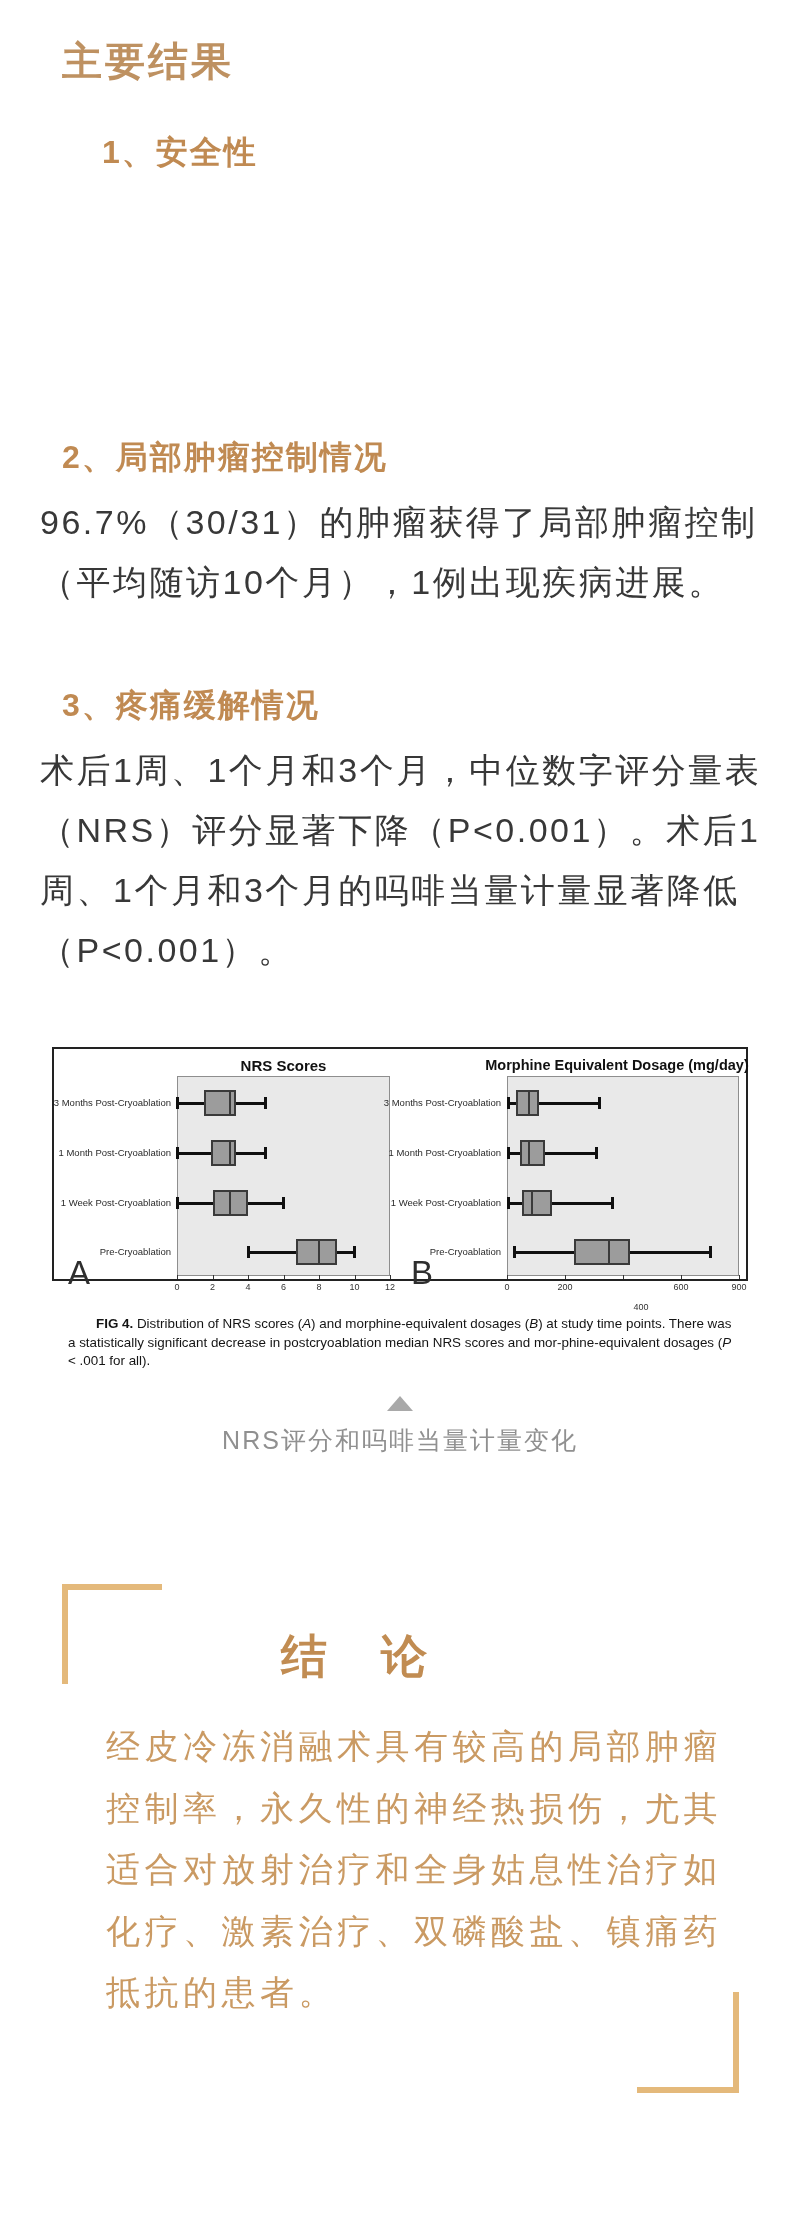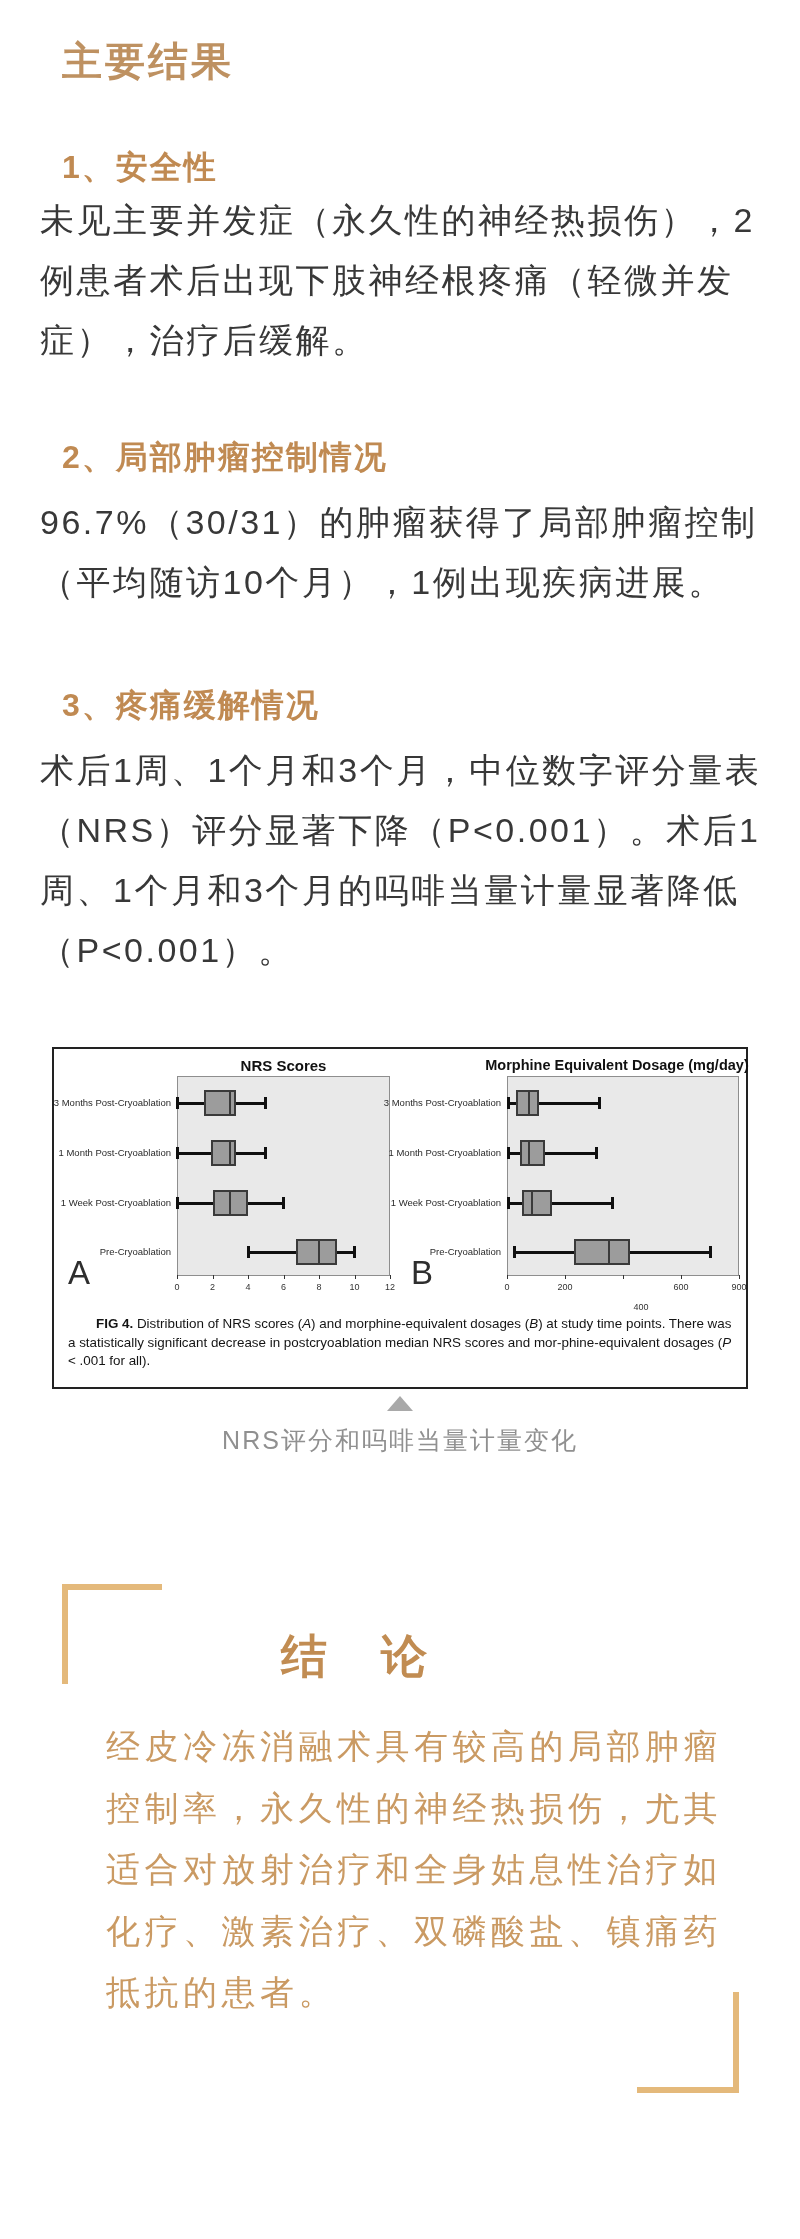--- a/index.html
+++ b/index.html
@@ -4,32 +4,32 @@
 <style>
   html,body{margin:0;padding:0;background:#ffffff;}
   #page{position:relative;width:800px;height:2239px;background:#ffffff;overflow:hidden;
         font-family:"Liberation Sans",sans-serif;}
 
   .serif-title{font-family:"Liberation Serif",serif;font-weight:bold;color:#BE9161;}
   #main-title{position:absolute;left:62px;top:34px;font-size:40px;letter-spacing:3px;}
 
   .sec-heading{position:absolute;left:62px;font-size:32px;font-weight:bold;color:#C08A52;
                letter-spacing:2px;white-space:nowrap;}
-  #heading-1{top:146px;}
+  #heading-1{top:131px;margin-left:40px;}
   #heading-2{top:436px;}
   #heading-3{top:684px;}
 
   .body-block{position:absolute;left:40px;color:#383838;font-size:34px;letter-spacing:2.5px;}
   .body-block .line{height:60px;line-height:60px;white-space:nowrap;}
   #body-1{top:190px;}
   #body-2{top:492px;}
   #body-3{top:740px;}
 
   
-  #figure{position:absolute;left:52px;top:1047px;width:696px;height:342px;background:#ffffff;
+  #figure{position:absolute;left:52px;top:1047px;width:696px;height:234px;background:#ffffff;
           border:2px solid #222222;box-sizing:border-box;}
   .panel-title{position:absolute;top:8px;font-size:15px;font-weight:bold;color:#111111;
                text-align:center;white-space:nowrap;}
   #panel-a-title{left:113px;width:233px;}
   #panel-b-title{left:413px;width:300px;font-size:14.5px;}
   .plot-area{position:absolute;top:27px;height:200px;background:#E9E9E9;
              border:1px solid #8E8E8E;box-sizing:border-box;}
   #plot-a{left:123px;width:213px;}
   #plot-b{left:453px;width:232px;}
   .panel-letter{position:absolute;top:205px;font-size:33px;color:#2E2E2E;font-weight:500;}
@@ -69,25 +69,20 @@
   #conclusion-body .line{height:61.5px;line-height:61.5px;white-space:nowrap;}
 </style>
 </head>
 <body>
 
 <div id="page">
 
   <div id="main-title" class="serif-title">主要结果</div>
 
   <div id="heading-1" class="sec-heading">1、安全性</div>
-  <div id="body-1" class="body-block">
-    <div class="line">未见主要并发症（永久性的神经热损伤），2</div>
-    <div class="line">例患者术后出现下肢神经根疼痛（轻微并发</div>
-    <div class="line">症），治疗后缓解。</div>
-  </div>
 
   <div id="heading-2" class="sec-heading">2、局部肿瘤控制情况</div>
   <div id="body-2" class="body-block">
     <div class="line">96.7%（30/31）的肿瘤获得了局部肿瘤控制</div>
     <div class="line">（平均随访10个月），1例出现疾病进展。</div>
   </div>
 
   <div id="heading-3" class="sec-heading">3、疼痛缓解情况</div>
   <div id="body-3" class="body-block">
     <div class="line">术后1周、1个月和3个月，中位数字评分量表</div>

